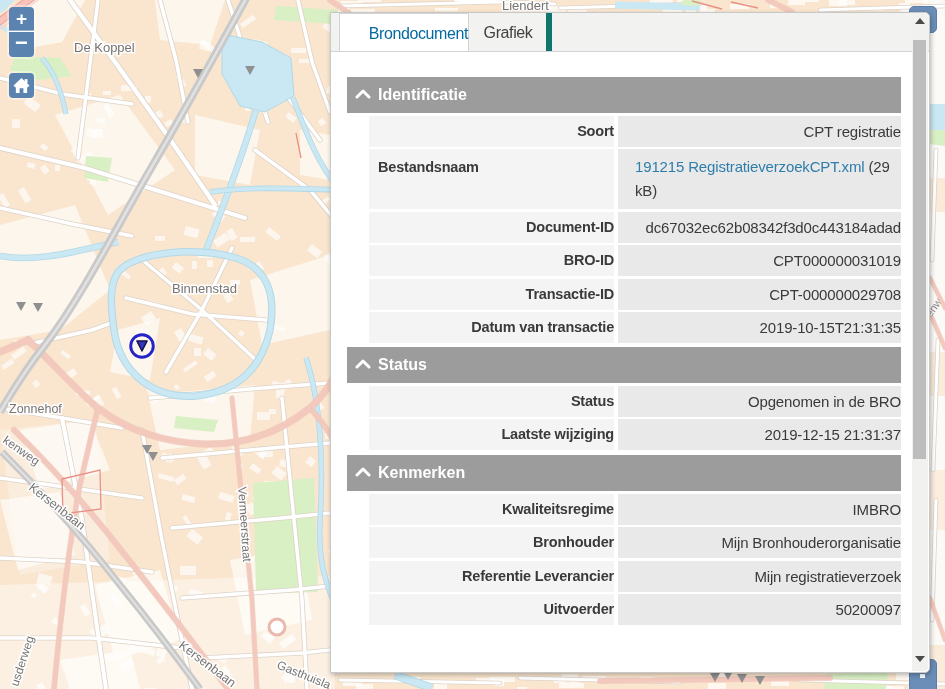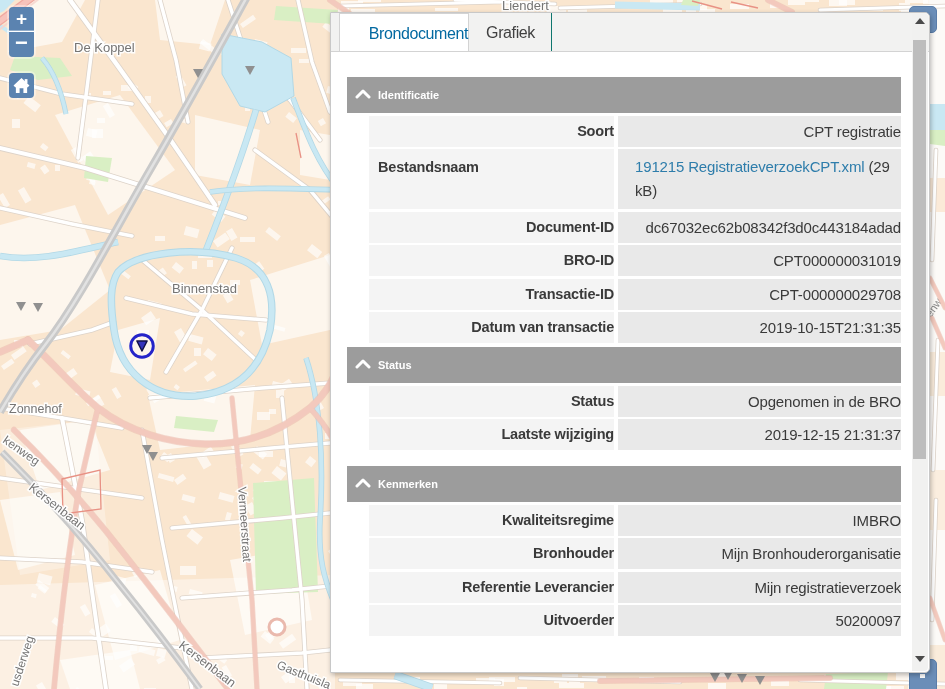--- a/index.html
+++ b/index.html
@@ -25,27 +25,27 @@
   
   #panel{position:absolute;left:330px;top:12px;width:600px;height:661px;z-index:10;
     background:#ffffff;border:1px solid #c8c8c8;border-radius:0 5px 5px 0;
     box-shadow:1px 2px 5px rgba(0,0,0,0.28);box-sizing:border-box;}
   #tabbar{position:relative;height:38px;background:#f2f2f1;border-bottom:1px solid #d3d3d3;
     border-radius:0 5px 0 0;}
   #tab-active{position:absolute;left:8px;top:0;width:130px;height:38px;background:#fff;
     border:1px solid #d3d3d3;border-bottom:none;box-sizing:border-box;z-index:2;
     color:#0369a1;font-size:16px;letter-spacing:-0.4px;text-align:right;line-height:39px;}
   #tab-grafiek{position:absolute;left:139px;top:0;width:82px;height:38px;
-    border-right:1px solid #0f766e;box-sizing:border-box;color:#414141;font-size:16px;
+    border-right:6px solid #0f766e;box-sizing:border-box;color:#414141;font-size:16px;
     letter-spacing:-0.4px;text-align:center;line-height:39px;}
 
   
   #table{position:absolute;left:16px;top:64px;width:554px;}
   .sech{height:36px;background:#9c9c9c;margin:4px 0 2.5px 0;color:#fff;font-weight:bold;
-    font-size:11px;line-height:36px;padding-left:31px;position:relative;box-sizing:border-box;}
+    font-size:16px;line-height:36px;padding-left:31px;position:relative;box-sizing:border-box;}
   .sech:first-child{margin-top:0;}
   .sech svg{position:absolute;left:8px;top:11px;}
   .row{display:flex;margin:0 0 2.5px 22px;}
   .row .lbl{width:245px;background:#f4f4f4;font-weight:bold;color:#3a3a3a;font-size:14.5px;
     letter-spacing:-0.2px;padding-left:9px;box-sizing:border-box;}
   .row .val{width:283px;background:#e9e9e9;color:#3a3a3a;font-size:15px;
     letter-spacing:-0.15px;padding-left:17px;margin-left:4px;box-sizing:border-box;}
   .row.single{height:31px;text-align:right;}
   .row.single .lbl,.row.single .val{line-height:31px;white-space:nowrap;overflow:hidden;}
   .row.multi .lbl,.row.multi .val{line-height:24px;padding-top:6px;padding-bottom:6px;}
@@ -500,21 +500,21 @@
             <path d="M2 9 L8 3 L14 9" stroke="#fff" stroke-width="3" fill="none" stroke-linecap="round" stroke-linejoin="round"></path>
           </svg>Status</div>
       <div class="row single">
           <div class="lbl">Status</div>
           <div class="val">Opgenomen in de BRO</div>
         </div>
       <div class="row single">
           <div class="lbl">Laatste wijziging</div>
           <div class="val">2019-12-15 21:31:37</div>
         </div>
-      <div class="sech" style="margin-top:16px"><svg width="16" height="14" viewBox="0 0 16 14">
+      <div class="sech" style="margin-top:5px"><svg width="16" height="14" viewBox="0 0 16 14">
             <path d="M2 9 L8 3 L14 9" stroke="#fff" stroke-width="3" fill="none" stroke-linecap="round" stroke-linejoin="round"></path>
           </svg>Kenmerken</div>
       <div class="row single">
           <div class="lbl">Kwaliteitsregime</div>
           <div class="val">IMBRO</div>
         </div>
       <div class="row single">
           <div class="lbl">Bronhouder</div>
           <div class="val">Mijn Bronhouderorganisatie</div>
         </div>

